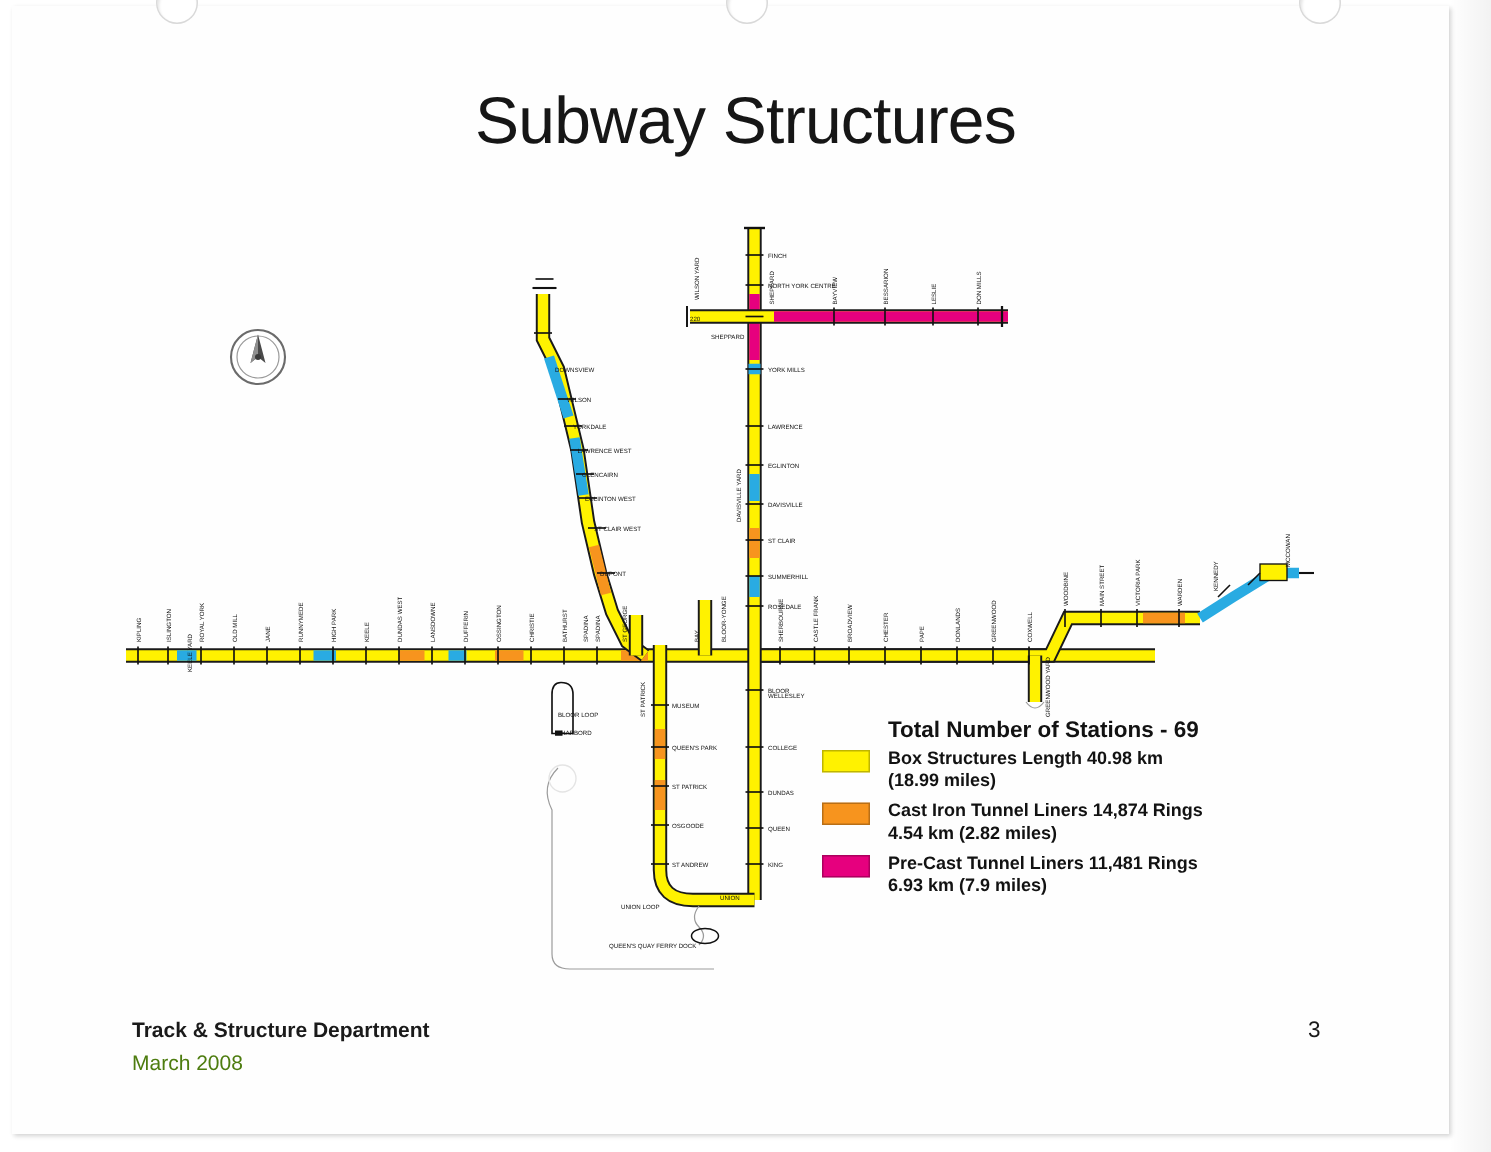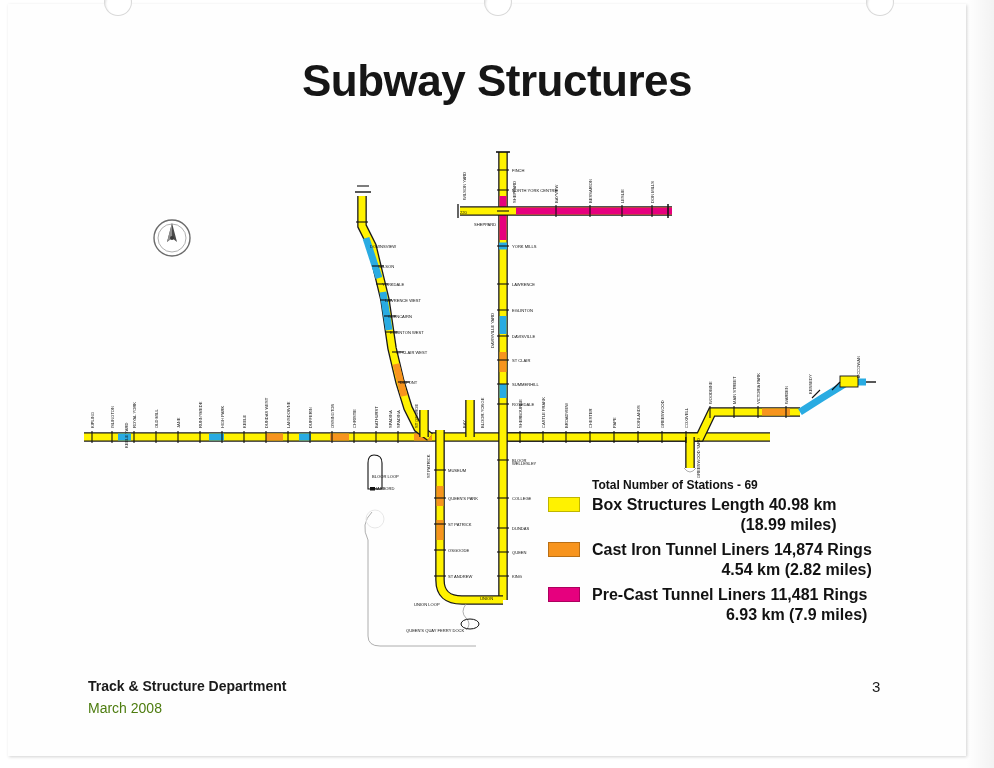--- a/index.html
+++ b/index.html
@@ -40,21 +40,21 @@
   #hole-right { left: 866px; top: -12px; }
 
   
   #map-title {
     position: absolute;
     left: 0;
     top: 56px;
     width: 994px;
     text-align: center;
     font-size: 44px;
-    font-weight: bold;
+    font-weight: normal;
     letter-spacing: -0.5px;
     color: #161616;
   }
 
   
   #compass {
     position: absolute;
     left: 152px;
     top: 218px;
     width: 40px;
@@ -71,45 +71,44 @@
   }
 
   
   #legend {
     position: absolute;
     left: 548px;
     top: 478px;
     width: 340px;
   }
   #legend-total {
-    font-size: 12px;
+    font-size: 15px;
     font-weight: bold;
     color: #121212;
     margin-left: 44px;
     margin-bottom: 3px;
   }
   .legend-row {
     display: flex;
     align-items: flex-start;
     margin-bottom: 5px;
   }
   .legend-swatch {
     width: 30px;
     height: 13px;
     margin-right: 12px;
     margin-top: 2px;
     flex: 0 0 auto;
     border: 1px solid rgba(0,0,0,0.25);
   }
   .legend-text {
-    font-size: 16px;
+    font-size: 12px;
     font-weight: bold;
     line-height: 1.25;
     color: #121212;
-    text-align: right;
   }
 
   
   #footer-dept {
     position: absolute;
     left: 88px;
     top: 678px;
     font-size: 14px;
     color: #1a1a1a;
     font-weight: bold;

